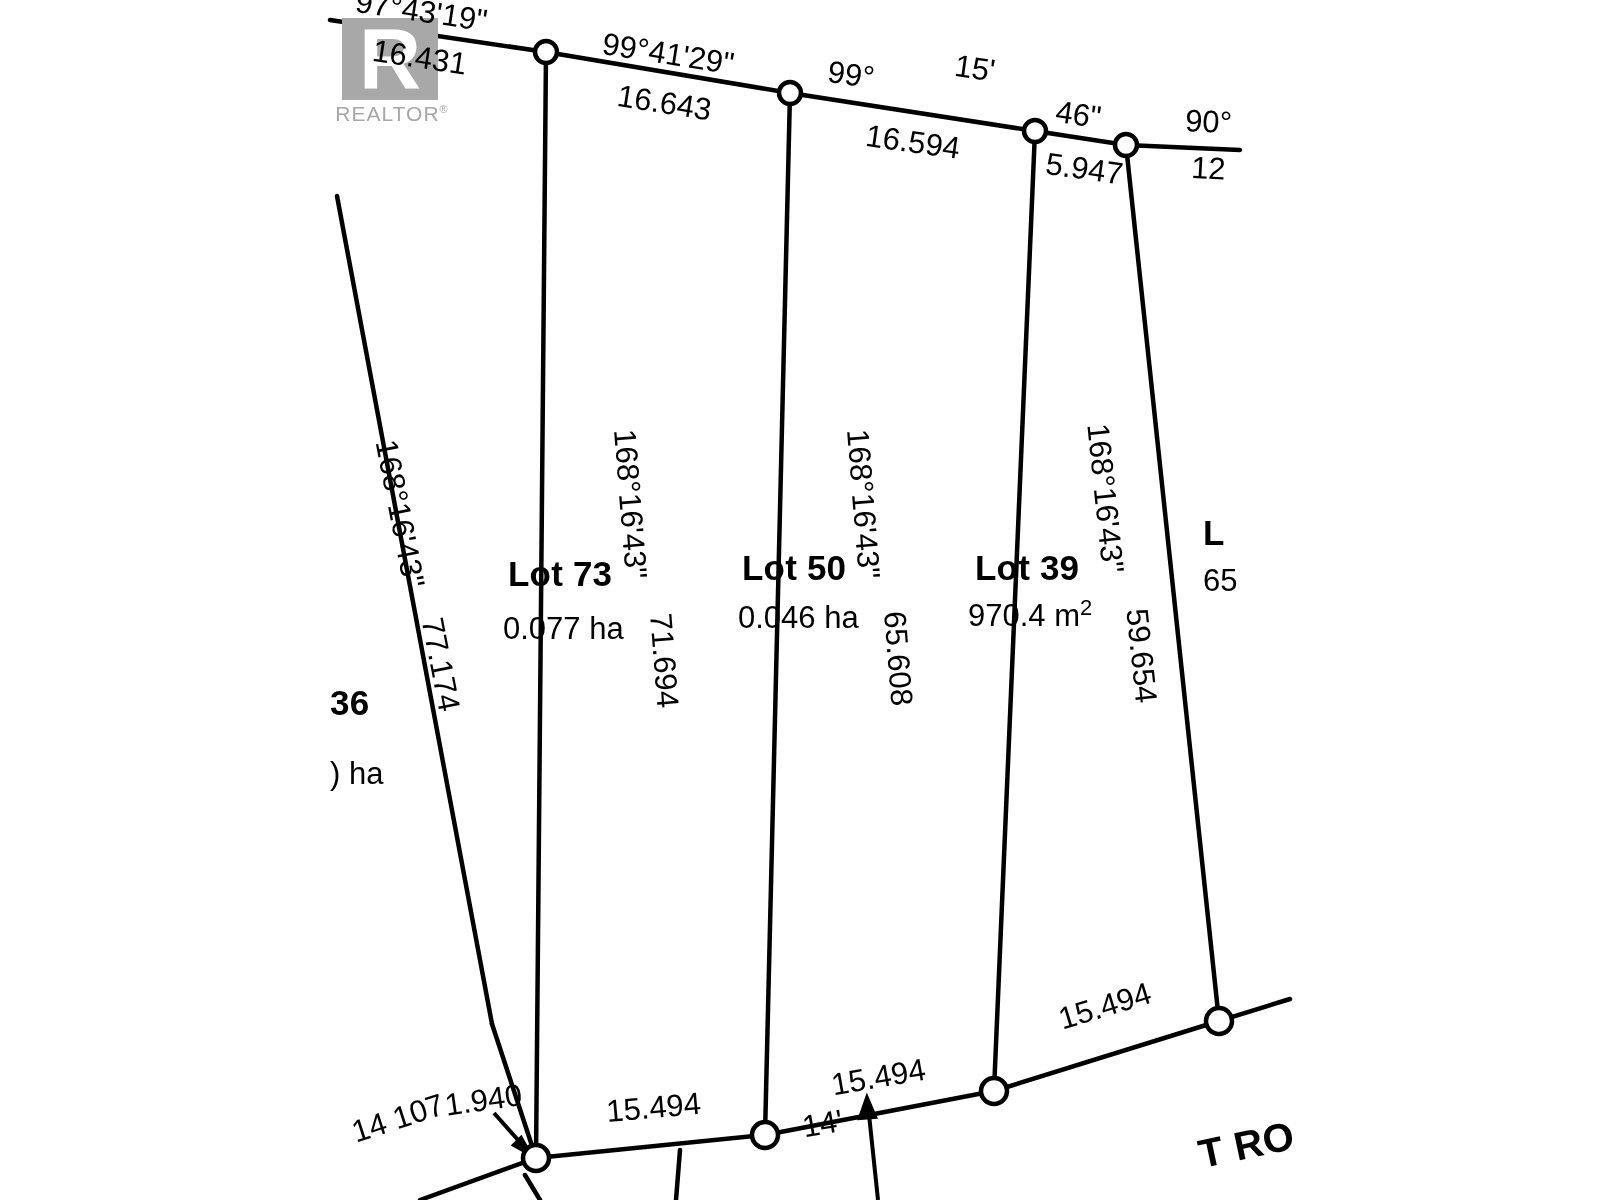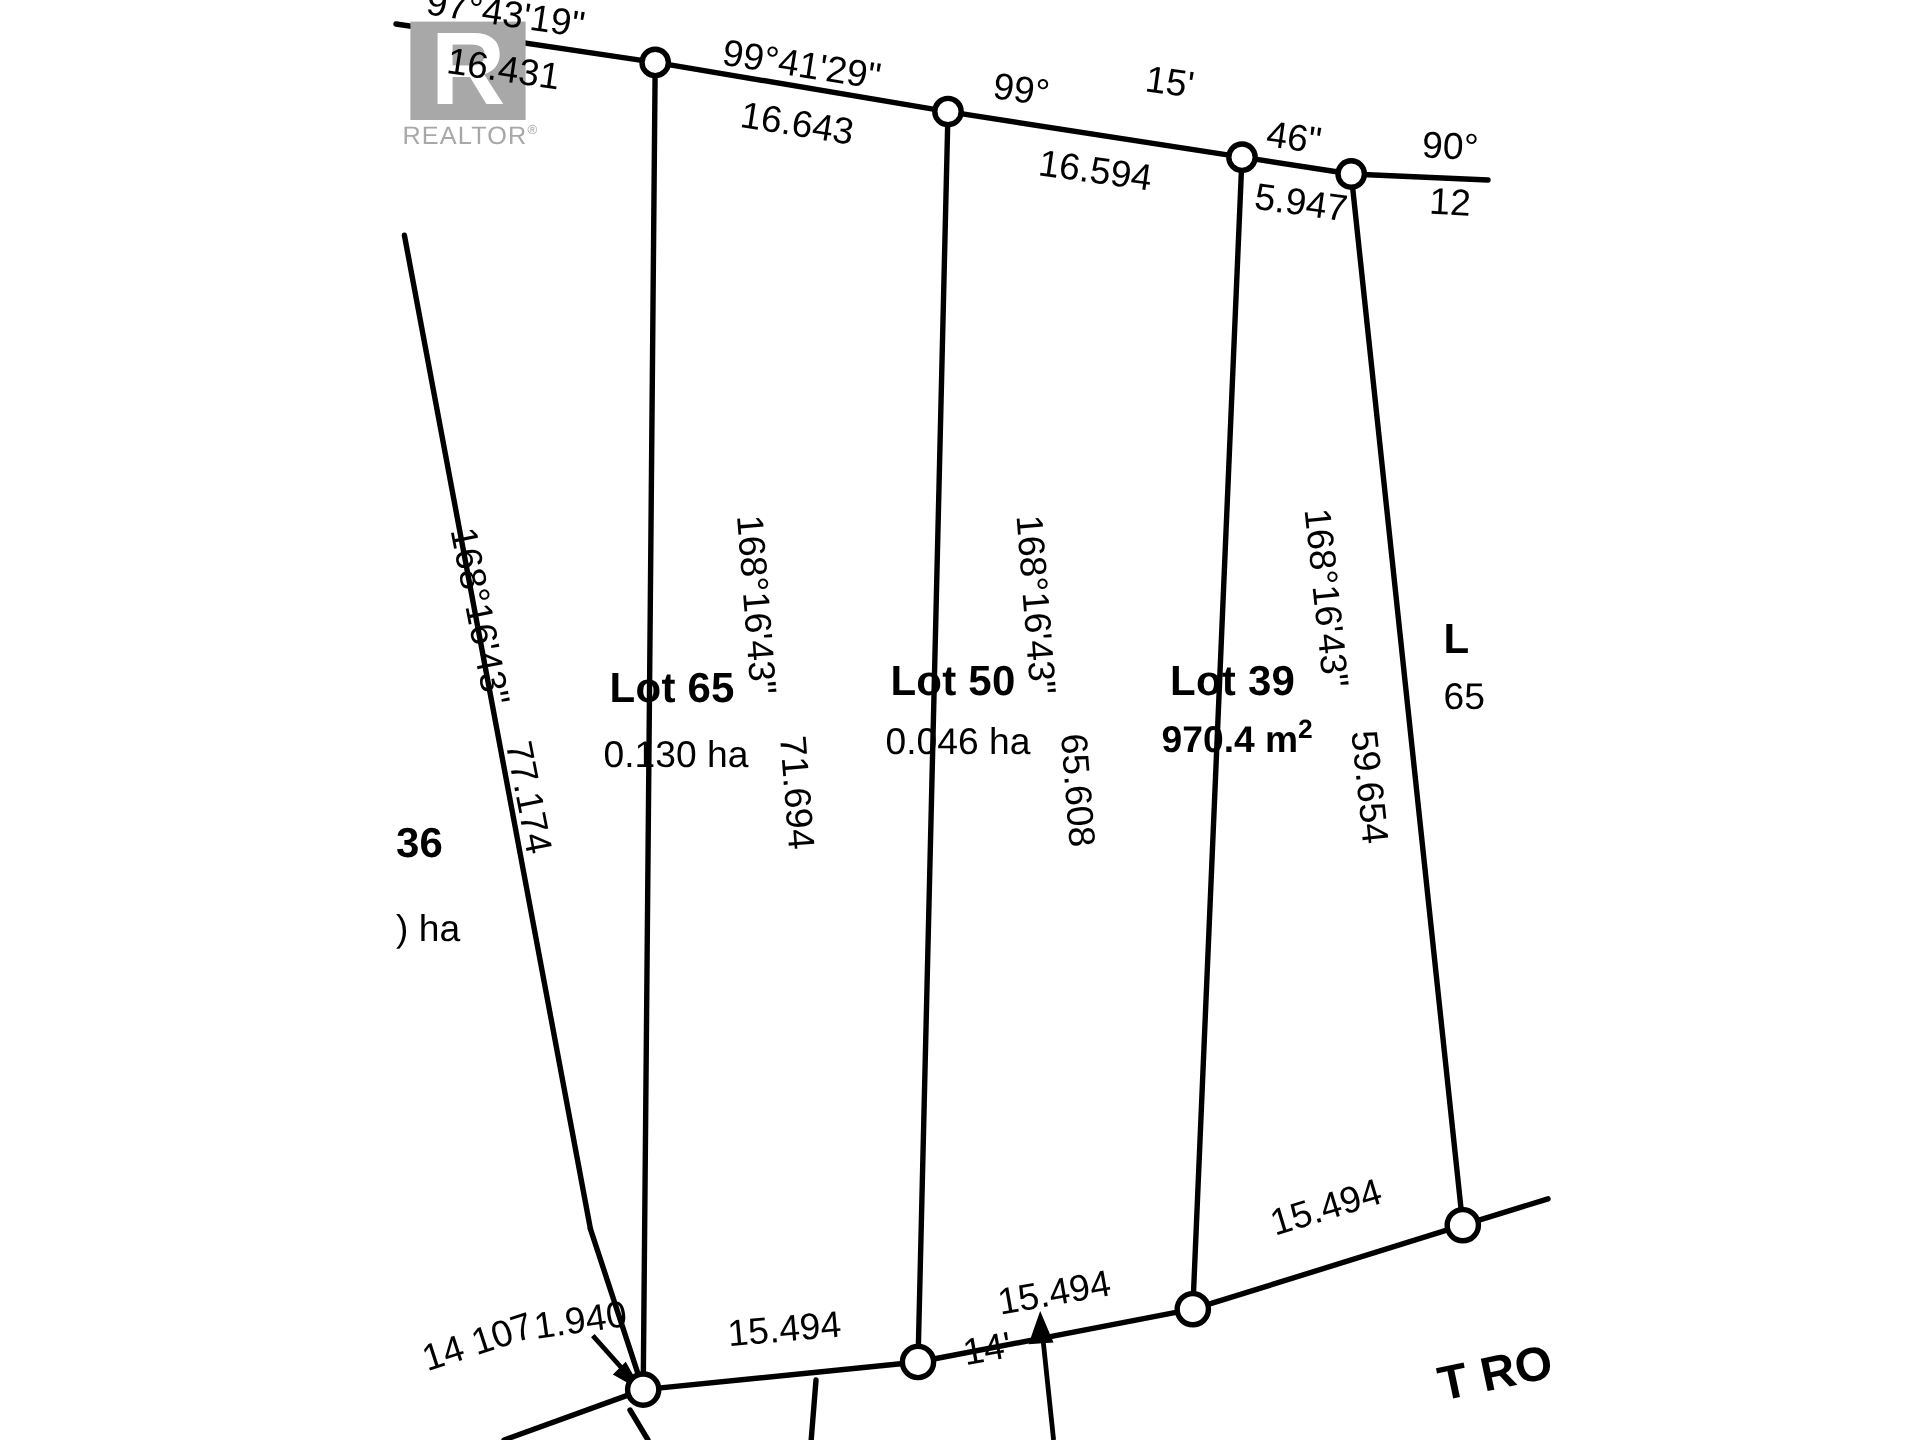--- a/index.html
+++ b/index.html
@@ -178,28 +178,28 @@
 
   <div class="lbl dim" style="left:873px; top:428px; transform: rotate(85.5deg); transform-origin: left top;">168°16'43"</div>
   <div class="lbl dim" style="left:910px; top:610px; transform: rotate(85.5deg); transform-origin: left top;">65.608</div>
 
   <div class="lbl dim" style="left:1113px; top:422px; transform: rotate(84deg); transform-origin: left top;">168°16'43"</div>
   <div class="lbl dim" style="left:1152px; top:607px; transform: rotate(84deg); transform-origin: left top;">59.654</div>
 
   <div class="lbl lot-name" style="left:330px; top:685px;">36</div>
   <div class="lbl lot-area" style="left:330px; top:738px;margin-top:20px;">) ha</div>
 
-  <div class="lbl lot-name" style="left:508px; top:556px;">Lot 65</div>
-  <div class="lbl lot-area" style="left:503px; top:613px;">0.130 ha</div>
+  <div class="lbl lot-name" style="left:508px; top:556px;">Lot 73</div>
+  <div class="lbl lot-area" style="left:503px; top:613px;">0.077 ha</div>
 
   <div class="lbl lot-name" style="left:742px; top:550px;">Lot 50</div>
   <div class="lbl lot-area" style="left:738px; top:602px;">0.046 ha</div>
 
   <div class="lbl lot-name" style="left:975px; top:550px;text-align:right;">Lot 39</div>
-  <div class="lbl lot-area" style="left:968px; top:597px;font-weight:bold;"><span>970.4 m</span><span class="sup">2</span></div>
+  <div class="lbl lot-area" style="left:968px; top:597px;"><span>970.4 m</span><span class="sup">2</span></div>
 
   <div class="lbl lot-name" style="left:1203px; top:515px;">L</div>
   <div class="lbl lot-area" style="left:1203px; top:565px;">65</div>
 
   <div class="lbl dim" style="left:348px; top:1118px; transform: rotate(-18deg); transform-origin: left top;">14 107</div>
 
   <div class="lbl dim" style="left:443px; top:1090px; transform: rotate(-8deg); transform-origin: left top;">1.940</div>
 
   <div class="lbl dim" style="left:605px; top:1096px; transform: rotate(-5deg); transform-origin: left top;">15.494</div>
 

